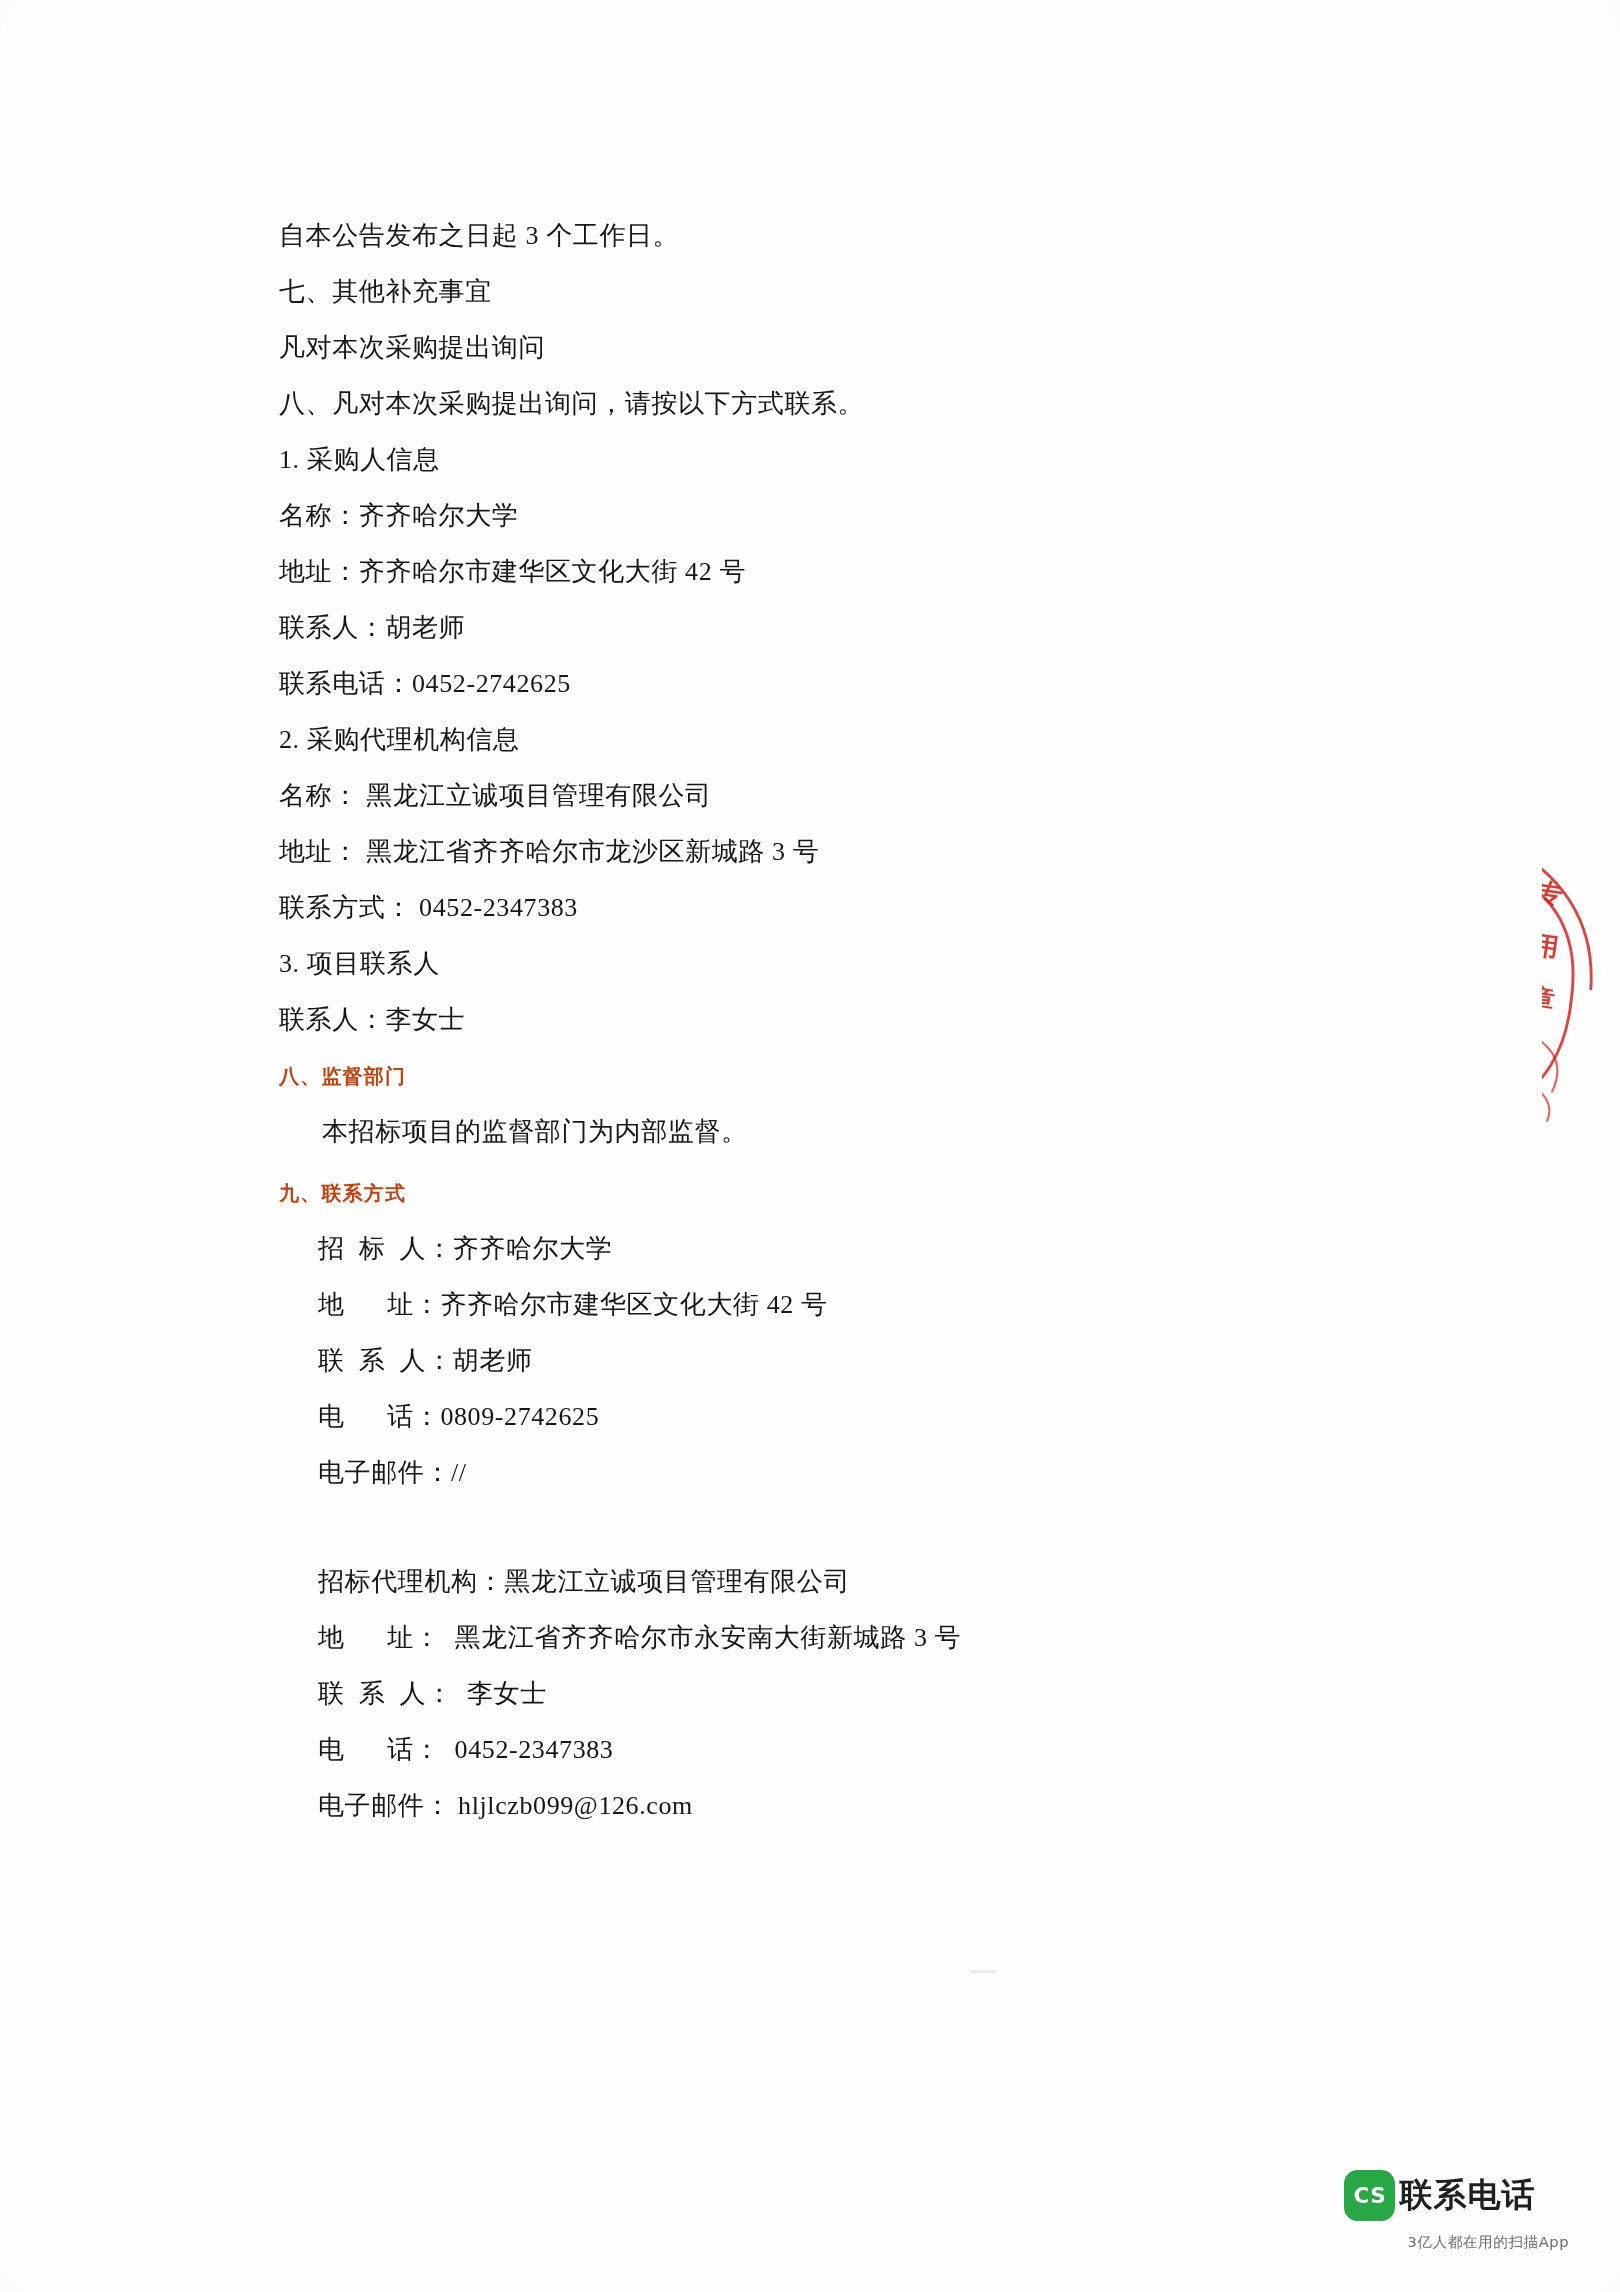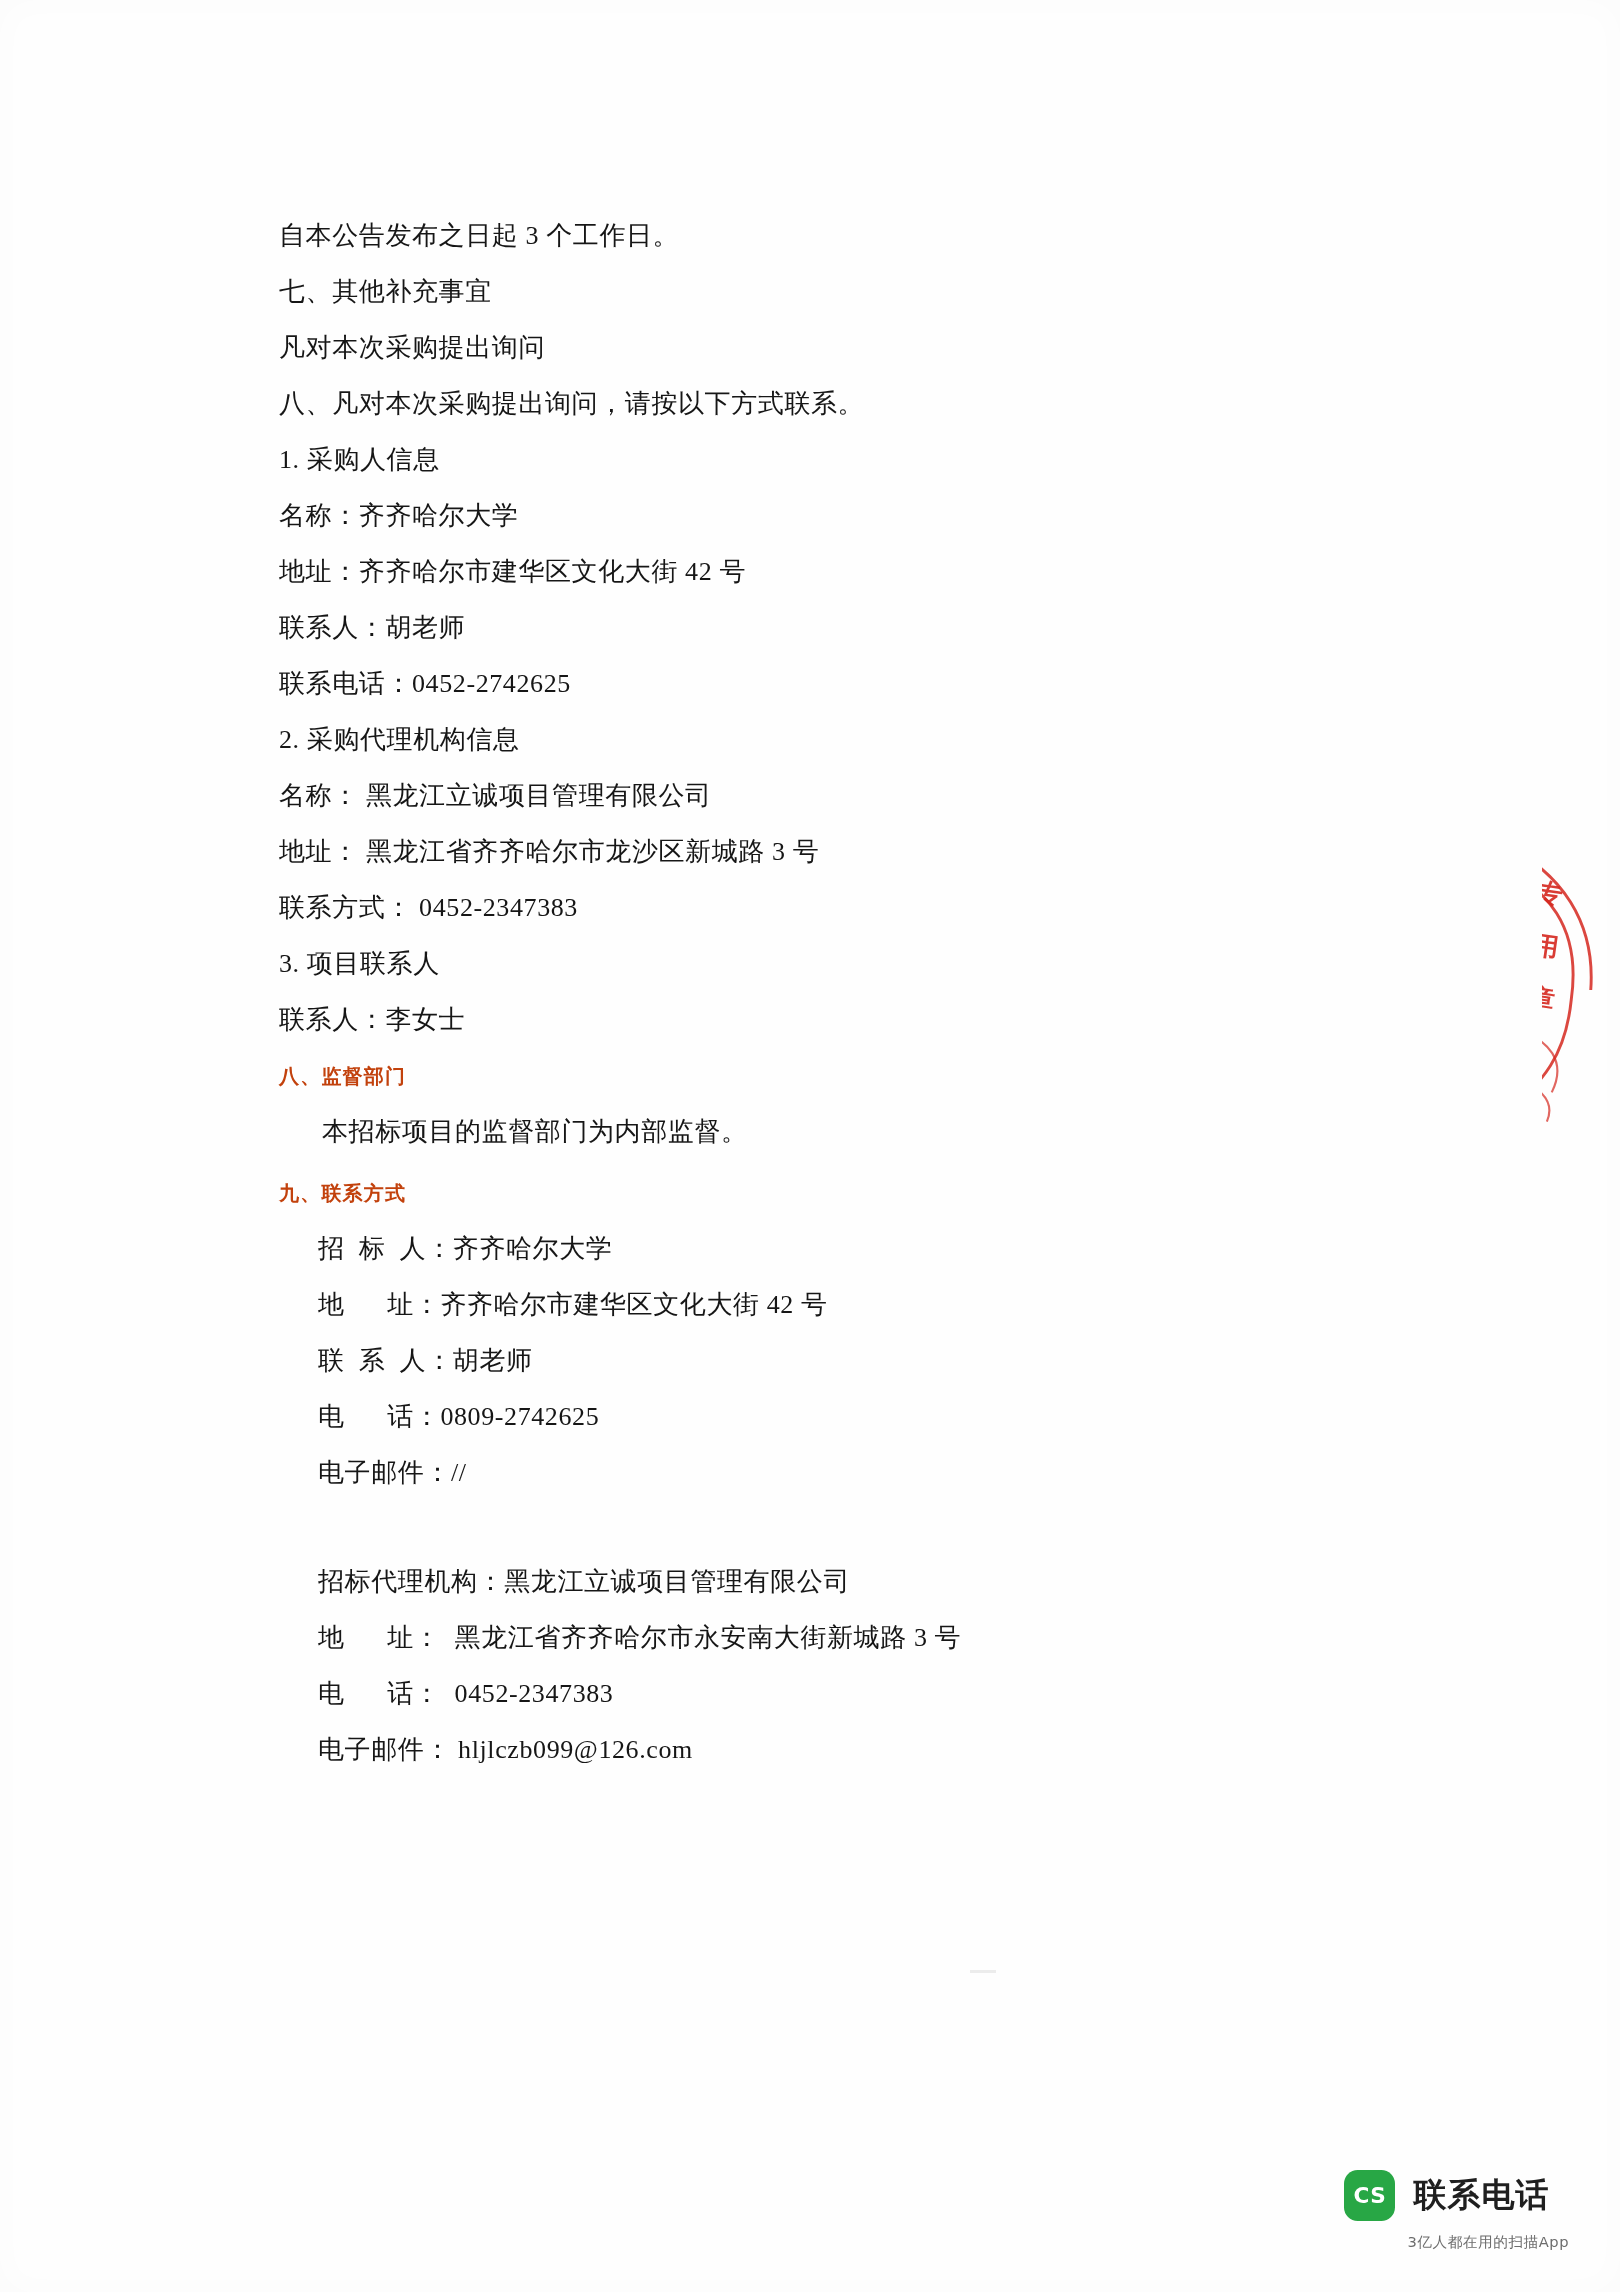--- a/index.html
+++ b/index.html
@@ -71,21 +71,21 @@
     position: absolute;
     right: 51px;
     bottom: 41px;
     display: flex;
     flex-direction: column;
     align-items: flex-start;
   }
   .wm-row {
     display: flex;
     align-items: center;
-    gap: 18px;
+    gap: 4px;
   }
   .cs-badge {
     width: 51px;
     height: 51px;
     border-radius: 13.7px;
     background: #28a745;
     color: #fff;
     font-weight: bold;
     font-size: 21.6px;
     display: flex;
@@ -148,20 +148,21 @@
     <div class="line indent2">招  标  人：齐齐哈尔大学</div>
     <div class="line indent2">地      址：齐齐哈尔市建华区文化大街 42 号</div>
     <div class="line indent2">联  系  人：胡老师</div>
     <div class="line indent2">电      话：0809-2742625</div>
     <div class="line indent2">电子邮件：//</div>
 
     <div class="gap-lg"></div>
 
     <div class="line indent2">招标代理机构：黑龙江立诚项目管理有限公司</div>
     <div class="line indent2">地      址：  黑龙江省齐齐哈尔市永安南大街新城路 3 号</div>
+    <div class="line indent2">联  系  人：  李女士</div>
     <div class="line indent2">电      话：  0452-2347383</div>
     <div class="line indent2">电子邮件： hljlczb099@126.com</div>
 
   </div>
 
   <div class="faint-mark"></div>
 
   <div class="stamp">
     <svg width="78" height="294" viewBox="0 0 80 300" xmlns="http://www.w3.org/2000/svg">
       <g stroke="#d5281f" fill="none" stroke-width="3" opacity="0.85">

